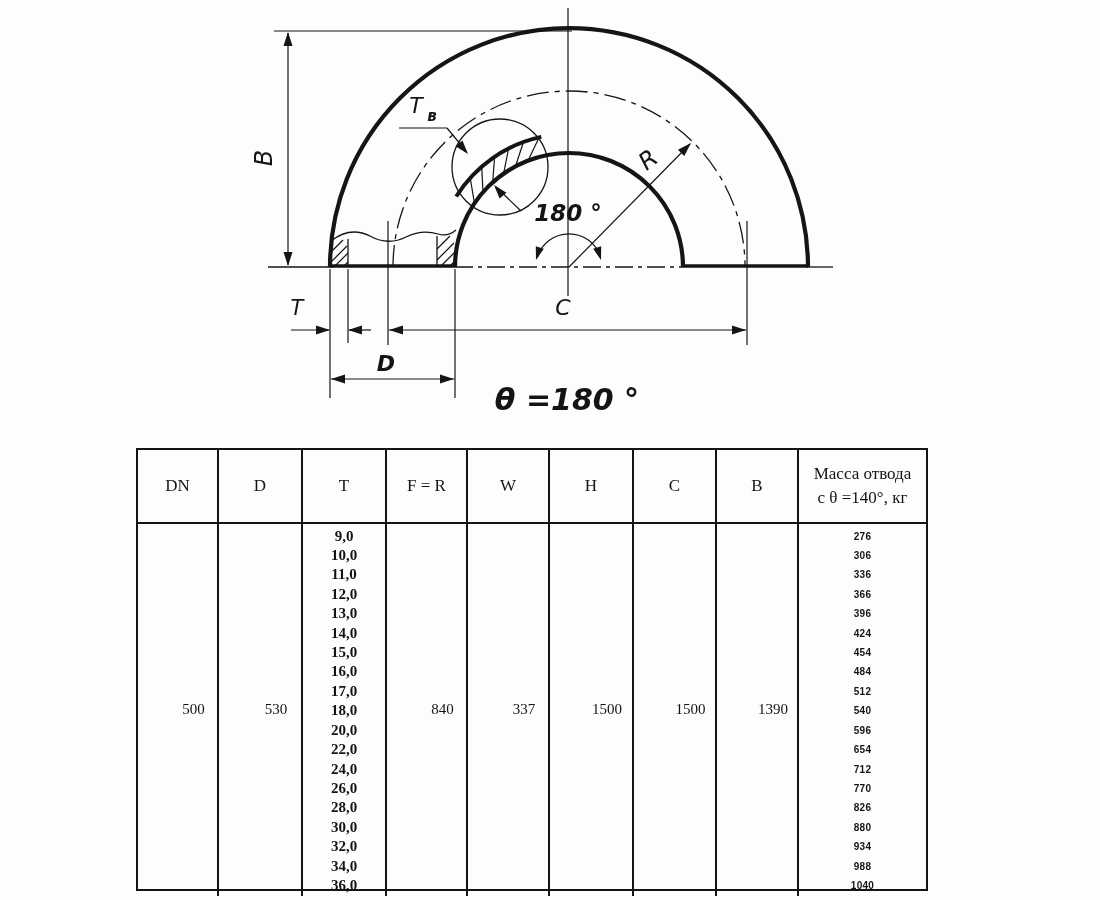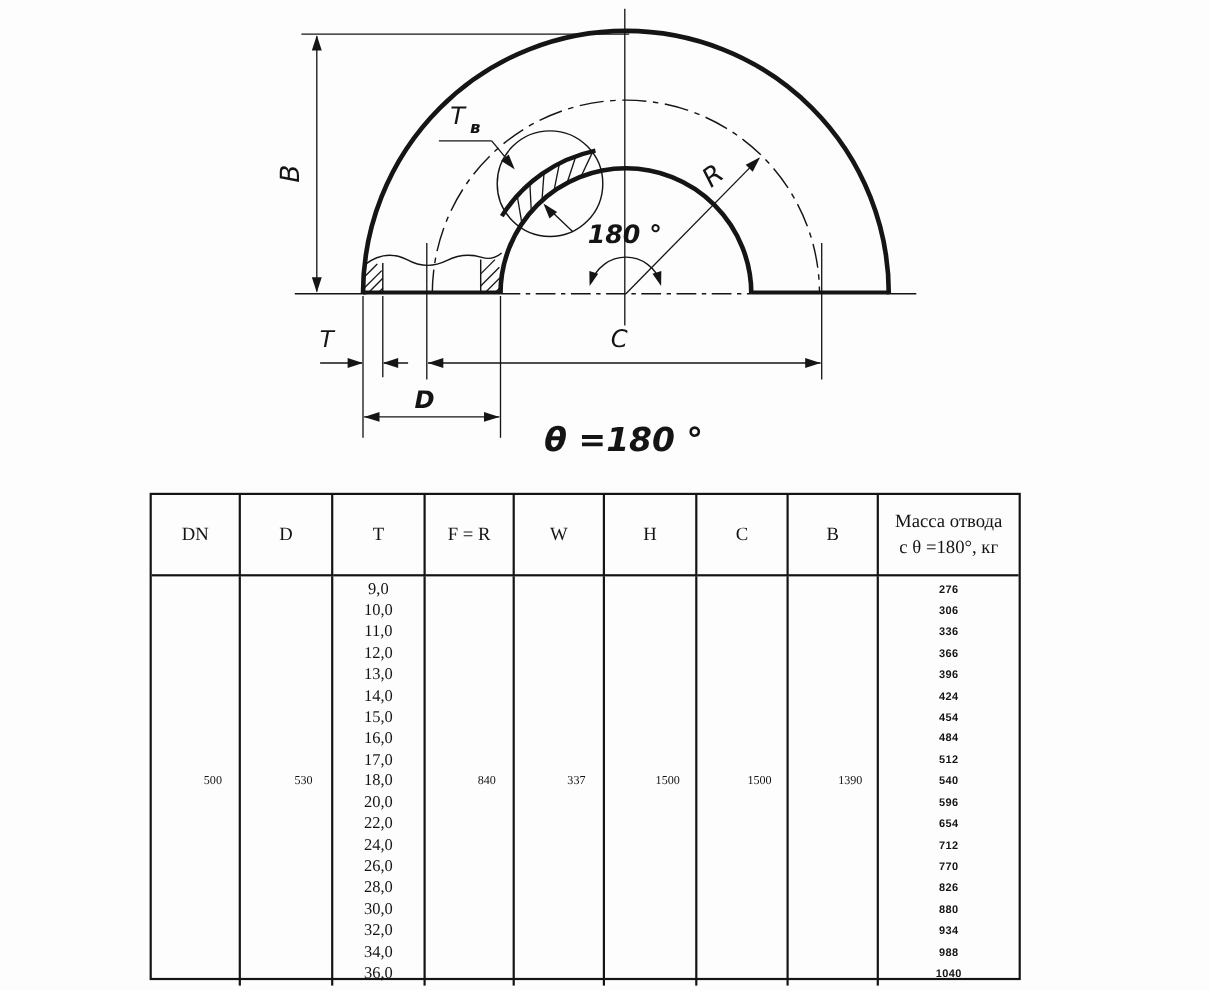--- a/index.html
+++ b/index.html
@@ -8,21 +8,21 @@
   svg text{fill:#141414;}
   .lbl{font-family:"DejaVu Sans",sans-serif;font-style:italic;}
   
   .dim-table{position:absolute;left:136px;top:448px;width:792px;height:443px;
              display:grid;grid-template-columns:81px 84px 84px 81px 82px 84px 83px 82px 1fr;
              grid-template-rows:74px 1fr;border:2px solid #141414;box-sizing:border-box;}
   .cell{border-right:2px solid #141414;box-sizing:border-box;display:flex;
         align-items:center;justify-content:center;text-align:center;}
   .cell.last{border-right:none;}
   .th{border-bottom:2px solid #141414;font-size:17px;line-height:24px;white-space:pre-line;}
-  .td{font-size:11px;padding-left:32px;}
+  .td{font-size:15px;padding-left:32px;}
   .td-list{display:block;white-space:pre-line;line-height:19.42px;padding-top:2.5px;
            font-size:15px;}
   .td-mass{font-family:"Liberation Sans",sans-serif;font-weight:600;font-size:10px;
            letter-spacing:.3px;}
 </style>
 </head>
 <body>
 
 <div class="page">
 
@@ -134,25 +134,25 @@
 
     <div class="cell th">DN</div>
     <div class="cell th">D</div>
     <div class="cell th">T</div>
     <div class="cell th">F = R</div>
     <div class="cell th">W</div>
     <div class="cell th">H</div>
     <div class="cell th">C</div>
     <div class="cell th">B</div>
     <div class="cell th last">Масса отвода
-с θ =180°, кг</div>
+с θ =140°, кг</div>
 
     <div class="cell td">500</div>
     <div class="cell td">530</div>
-    <div class="cell td-list" style="border-right:2px solid #141414;">9,0
+    <div class="cell td-list" style="border-right:2px solid #141414;font-weight:bold;">9,0
 10,0
 11,0
 12,0
 13,0
 14,0
 15,0
 16,0
 17,0
 18,0
 20,0

